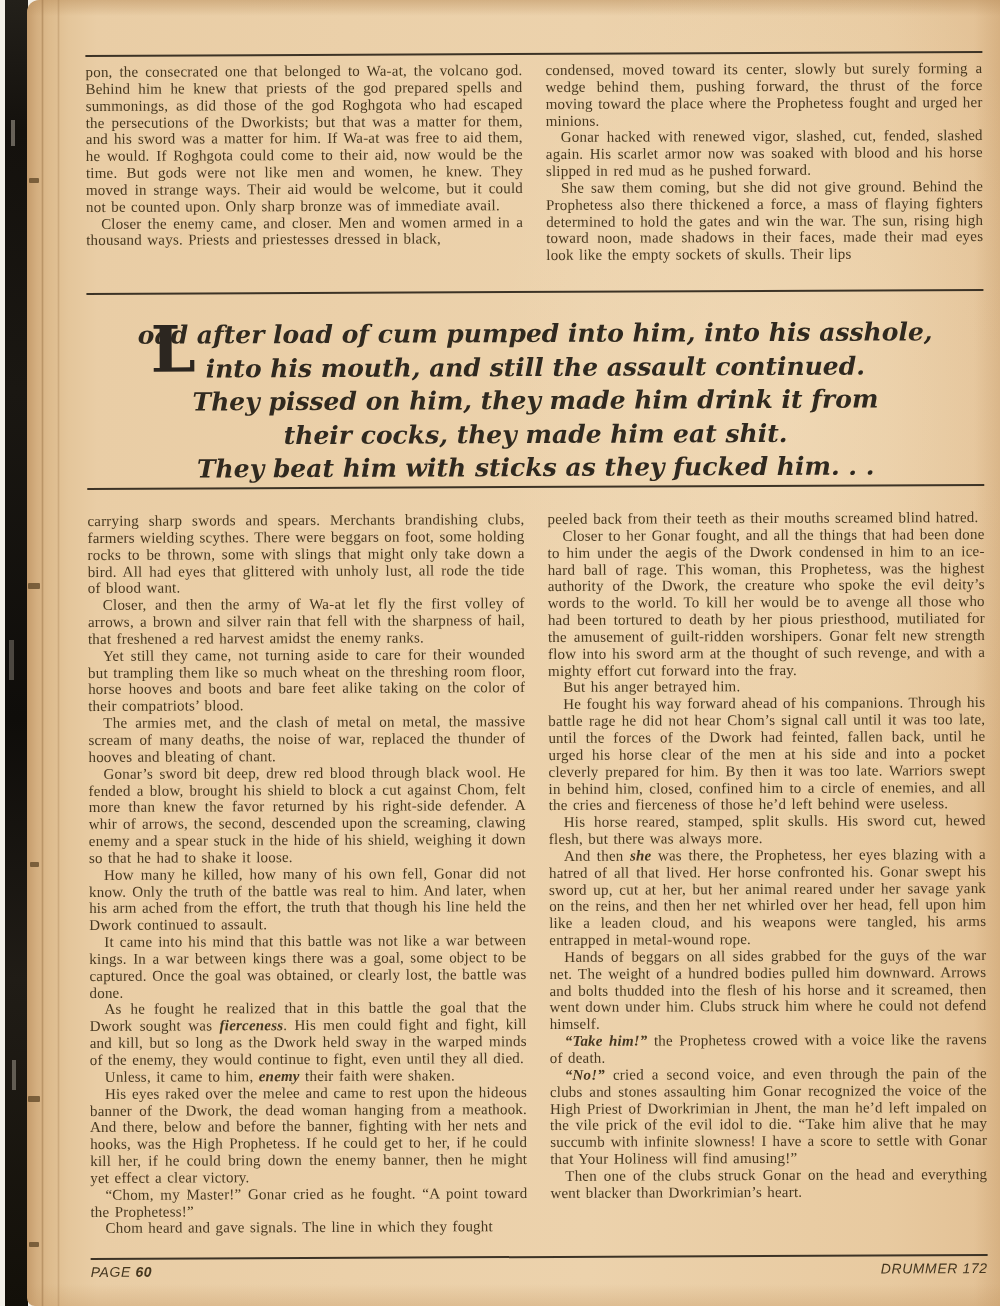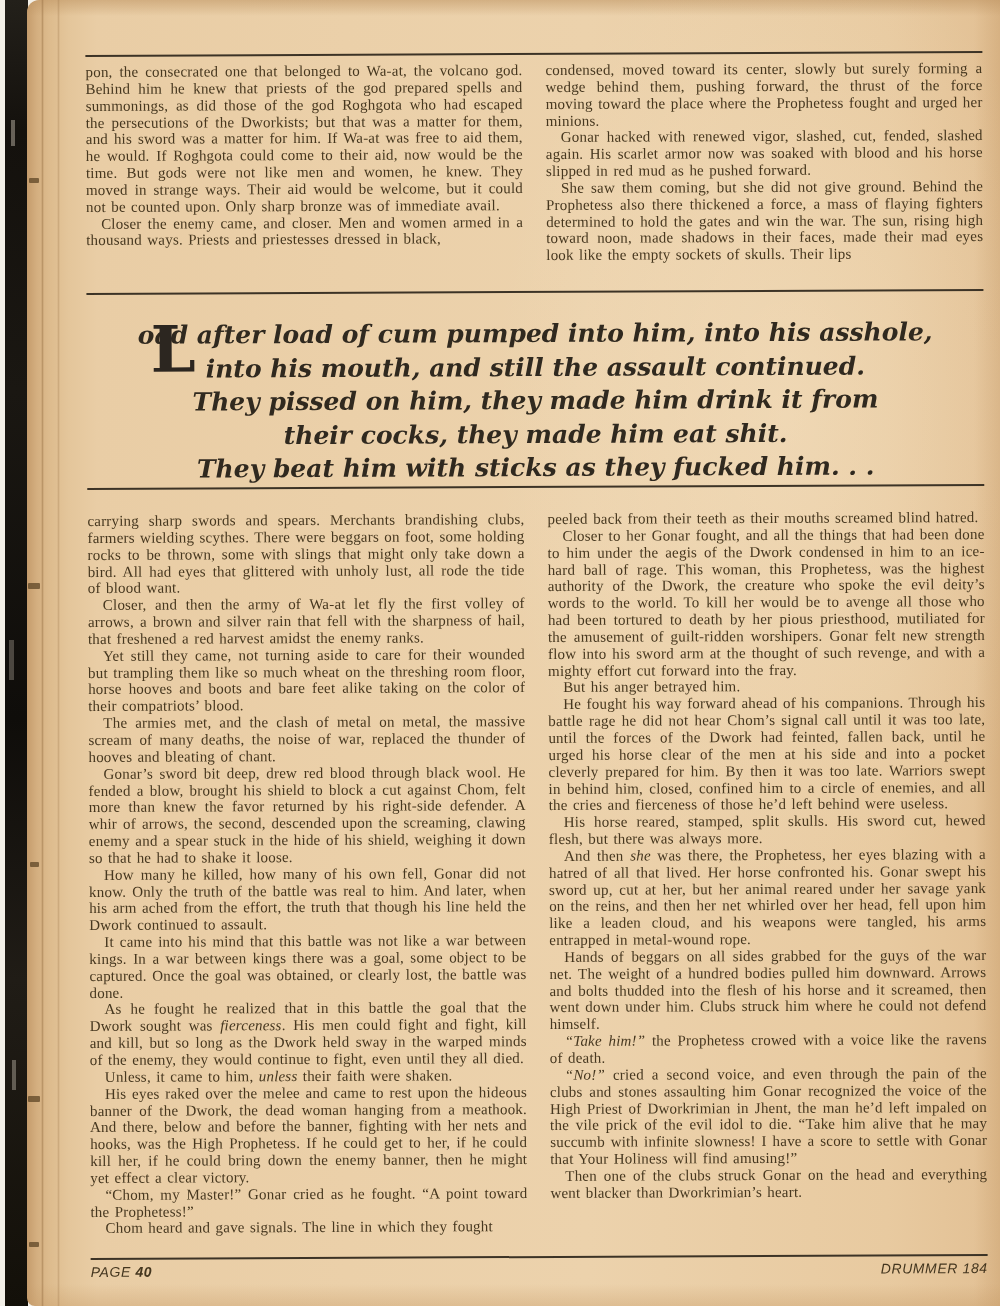--- a/index.html
+++ b/index.html
@@ -37,21 +37,21 @@
   .rule{position:absolute;left:0;width:897px;height:2px;background:#3c3326;}
   .rule.thin{height:1.6px;}
   .cols{position:absolute;left:0;width:897px;display:flex;gap:23px;}
   .col{width:437px;overflow:hidden;}
   .col p{
     margin:0;text-align:justify;
     font-size:15px;line-height:16.85px;
     letter-spacing:.2px;word-spacing:1.4px;
   }
   .col p.indent{text-indent:15px;}
-  .col p em{font-style:italic;}
+  .col p em{font-style:italic;font-weight:bold;}
   #cols-top .col{height:208px;}
   #cols-bottom .col{height:748px;}
   
   .quote{
     position:absolute;left:0;top:303px;width:897px;height:180px;
     font-family:"DejaVu Serif", serif;font-style:italic;font-weight:bold;
     font-size:25px;line-height:33.5px;color:#30291f;text-align:center;
   }
   .qline{white-space:nowrap;}
   .dropcap{
@@ -122,21 +122,21 @@
   <div class="cols" id="cols-bottom" style="top:511px;">
     <div class="col">
         <p>carrying sharp swords and spears. Merchants brandishing clubs, farmers wielding scythes. There were beggars on foot, some holding rocks to be thrown, some with slings that might only take down a bird. All had eyes that glittered with unholy lust, all rode the tide of blood want.</p>
         <p class="indent">Closer, and then the army of Wa-at let fly the first volley of arrows, a brown and silver rain that fell with the sharpness of hail, that freshened a red harvest amidst the enemy ranks.</p>
         <p class="indent">Yet still they came, not turning aside to care for their wounded but trampling them like so much wheat on the threshing room floor, horse hooves and boots and bare feet alike taking on the color of their compatriots’ blood.</p>
         <p class="indent">The armies met, and the clash of metal on metal, the massive scream of many deaths, the noise of war, replaced the thunder of hooves and bleating of chant.</p>
         <p class="indent">Gonar’s sword bit deep, drew red blood through black wool. He fended a blow, brought his shield to block a cut against Chom, felt more than knew the favor returned by his right-side defender. A whir of arrows, the second, descended upon the screaming, clawing enemy and a spear stuck in the hide of his shield, weighing it down so that he had to shake it loose.</p>
         <p class="indent">How many he killed, how many of his own fell, Gonar did not know. Only the truth of the battle was real to him. And later, when his arm ached from the effort, the truth that though his line held the Dwork continued to assault.</p>
         <p class="indent">It came into his mind that this battle was not like a war between kings. In a war between kings there was a goal, some object to be captured. Once the goal was obtained, or clearly lost, the battle was done.</p>
         <p class="indent">As he fought he realized that in this battle the goal that the Dwork sought was <em>fierceness</em>. His men could fight and fight, kill and kill, but so long as the Dwork held sway in the warped minds of the enemy, they would continue to fight, even until they all died.</p>
-        <p class="indent">Unless, it came to him, <em>unless</em> their faith were shaken.</p>
+        <p class="indent">Unless, it came to him, <em>enemy</em> their faith were shaken.</p>
         <p class="indent">His eyes raked over the melee and came to rest upon the hideous banner of the Dwork, the dead woman hanging from a meathook. And there, below and before the banner, fighting with her nets and hooks, was the High Prophetess. If he could get to her, if he could kill her, if he could bring down the enemy banner, then he might yet effect a clear victory.</p>
         <p class="indent">“Chom, my Master!” Gonar cried as he fought. “A point toward the Prophetess!”</p>
         <p class="indent">Chom heard and gave signals. The line in which they fought</p>
       </div>
     <div class="col">
         <p>peeled back from their teeth as their mouths screamed blind hatred.</p>
         <p class="indent">Closer to her Gonar fought, and all the things that had been done to him under the aegis of the Dwork condensed in him to an ice-hard ball of rage. This woman, this Prophetess, was the highest authority of the Dwork, the creature who spoke the evil deity’s words to the world. To kill her would be to avenge all those who had been tortured to death by her pious priesthood, mutiliated for the amusement of guilt-ridden worshipers. Gonar felt new strength flow into his sword arm at the thought of such revenge, and with a mighty effort cut forward into the fray.</p>
         <p class="indent">But his anger betrayed him.</p>
         <p class="indent">He fought his way forward ahead of his companions. Through his battle rage he did not hear Chom’s signal call until it was too late, until the forces of the Dwork had feinted, fallen back, until he urged his horse clear of the men at his side and into a pocket cleverly prepared for him. By then it was too late. Warriors swept in behind him, closed, confined him to a circle of enemies, and all the cries and fierceness of those he’d left behind were useless.</p>
         <p class="indent">His horse reared, stamped, split skulls. His sword cut, hewed flesh, but there was always more.</p>
@@ -145,20 +145,20 @@
         <p class="indent"><em>“Take him!”</em> the Prophetess crowed with a voice like the ravens of death.</p>
         <p class="indent"><em>“No!”</em> cried a second voice, and even through the pain of the clubs and stones assaulting him Gonar recognized the voice of the High Priest of Dworkrimian in Jhent, the man he’d left impaled on the vile prick of the evil idol to die. “Take him alive that he may succumb with infinite slowness! I have a score to settle with Gonar that Your Holiness will find amusing!”</p>
         <p class="indent">Then one of the clubs struck Gonar on the head and everything went blacker than Dworkrimian’s heart.</p>
       </div>
   </div>
 
   <div class="rule thin" style="top:1256px;"></div>
 
   <div class="footer">
     <span>
-      <span>PAGE</span>&nbsp;<b>40</b>
+      <span>PAGE</span>&nbsp;<b>60</b>
     </span>
     <span>
-      <span>DRUMMER</span>&nbsp;<span>184</span>
+      <span>DRUMMER</span>&nbsp;<span>172</span>
     </span>
   </div>
 
 </div>
 
 </body></html>

